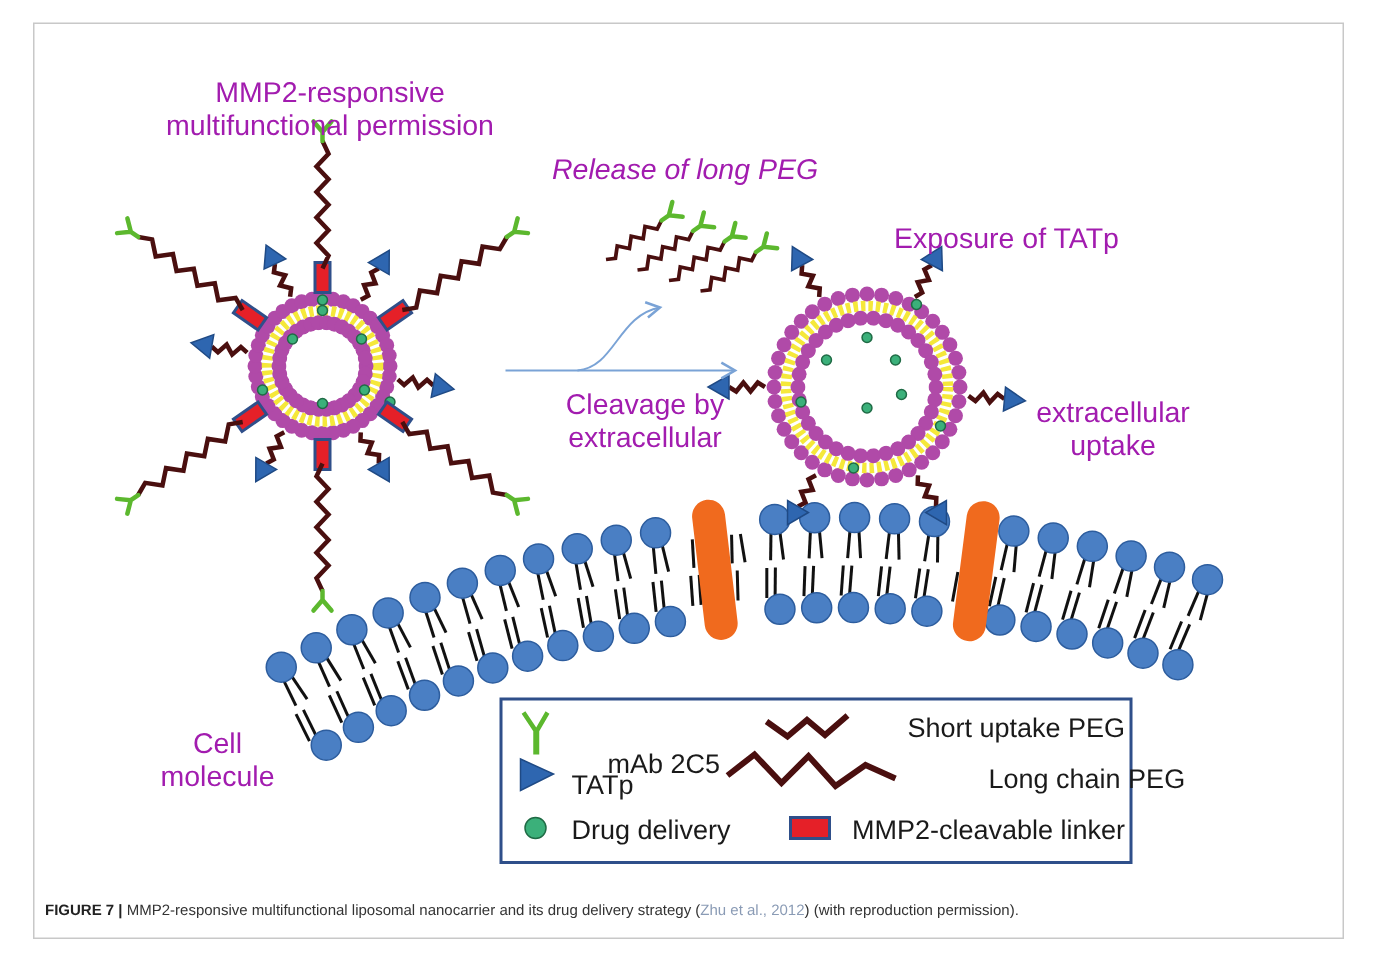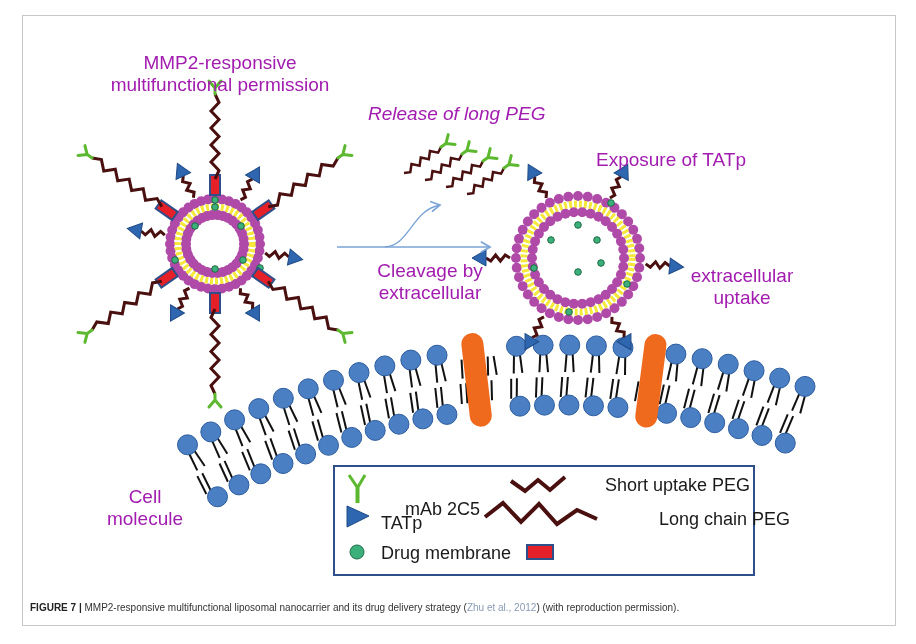--- a/index.html
+++ b/index.html
@@ -470,20 +470,21 @@
       <path d="M0,0 L8,12 L8,28 M16,0 L9,12 L9,28" stroke="#5cb82e" stroke-width="3" fill="none"></path>
     </g>
     <polygon points="12,39 34,49 12,60" fill="#2e66b0" stroke="#1f4a85" stroke-width="1"></polygon>
     <circle cx="22" cy="85" r="7" fill="#3bb07a" stroke="#1f6b45" stroke-width="1"></circle>
     <polyline points="176,14 190,24 203,13 215,23 230,10" stroke="#4a0f0f" stroke-width="4" fill="none"></polyline>
     <polyline points="150,50 168,36 186,55 204,37 222,57 242,43 262,52" stroke="#4a0f0f" stroke-width="4" fill="none"></polyline>
     <rect x="192" y="78" width="26" height="14" fill="#e52028" stroke="#2f4f8a" stroke-width="2"></rect>
   </svg>
   <div class="leg-text" style="left:46px;top:32px;margin-left:24px;">mAb 2C5</div>
   <div class="leg-text" style="left:46px;top:46px;text-align:center;">TATp</div>
-  <div class="leg-text" style="left:46px;top:76px;">Drug membrane</div>
+  <div class="leg-text" style="left:46px;top:76px;">Drug delivery</div>
   <div class="leg-text" style="left:270px;top:8px;">Short uptake PEG</div>
   <div class="leg-text" style="left:276px;top:42px;margin-left:48px;">Long chain PEG</div>
+  <div class="leg-text" style="left:233px;top:76px;">MMP2-cleavable linker</div>
 </div>
 
 <div class="caption">
   <b>FIGURE 7 |</b><span> MMP2-responsive multifunctional liposomal nanocarrier and its drug delivery strategy (</span><span class="cite">Zhu et al., 2012</span><span>) (with reproduction permission).</span>
 </div>
 
 </body></html>

